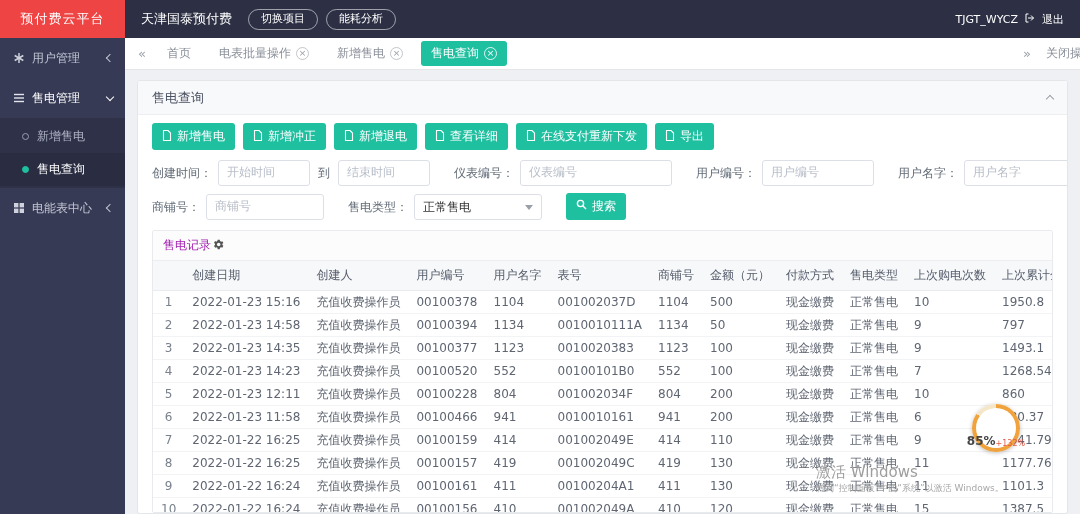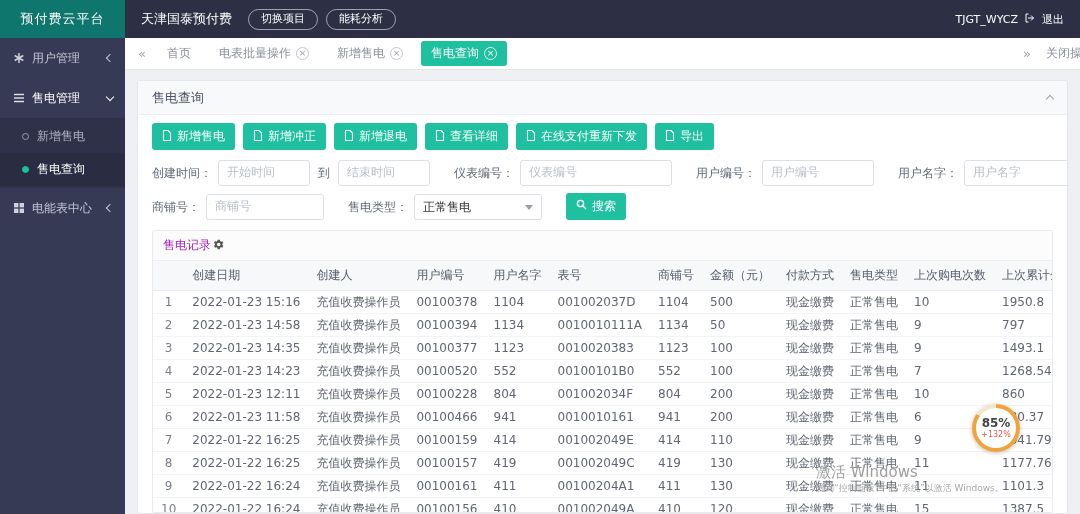--- a/index.html
+++ b/index.html
@@ -3,21 +3,21 @@
 <meta charset="utf-8">
 <style>
   * { box-sizing: border-box; margin: 0; padding: 0; }
   html,body { width:1080px; height:514px; overflow:hidden; background:#eef0f3; }
   .app { position:relative; width:1080px; height:514px; display:flex;
          font-family:"DejaVu Sans","Liberation Sans",sans-serif; font-size:12px; }
 
   
   .sidebar { width:125px; min-width:125px; background:#363a54; color:#c3c6d4; display:flex; flex-direction:column; }
   .logo { height:38px; min-height:38px; display:flex; align-items:center; justify-content:center;
-          color:#fff; font-size:13px; background:#0f766e; letter-spacing:1px; }
+          color:#fff; font-size:13px; background:#ef4444; letter-spacing:1px; }
   .menu-item { height:40px; display:flex; align-items:center; gap:7px; padding:0 12px; font-size:12px; cursor:pointer; }
   .menu-item .mi-label { flex:1; white-space:nowrap; }
   .menu-item.open { color:#fff; }
   .mi-icon { width:13px; height:13px; display:inline-flex; align-items:center; justify-content:center; }
   .submenu { background:#2e3148; padding:2px 0; }
   .submenu-item { height:33px; display:flex; align-items:center; gap:8px; padding:0 14px 0 22px;
                   color:#aeb2c4; font-size:12px; cursor:pointer; white-space:nowrap; }
   .submenu-item.active { color:#fff; background:#2a2d42; }
   .dot { width:7px; height:7px; min-width:7px; border-radius:50%; border:1px solid #9a9eb2; background:transparent; }
   .submenu-item.active .dot { background:#1fc0a0; border-color:#1fc0a0; }
@@ -83,22 +83,22 @@
   thead th { background:#f7f8fa; font-weight:normal; color:#555d6b; text-align:left; padding:6px 8px;
              border-bottom:1px solid #e9ebee; white-space:nowrap; }
   tbody td { padding:4px 8px; border-bottom:1px solid #f2f3f5; white-space:nowrap; line-height:14px; }
   .col-idx { width:28px; text-align:center; color:#7a818c; }
 
   
   .score-badge { position:absolute; left:972px; top:404px; width:48px; height:48px; border-radius:50%;
                  background:conic-gradient(#f0a23c 0deg 306deg, #f5e6c8 306deg 360deg);
                  display:flex; align-items:center; justify-content:center;
                  box-shadow:0 1px 4px rgba(0,0,0,.25); }
-  .score-inner { width:40px; height:40px; border-radius:50%; background:#fff; display:flex; flex-direction:column;
-                 align-items:center; justify-content:center; }
+  .score-inner { width:40px; height:40px; border-radius:50%; background:#fff; display:flex; flex-direction:row;
+                 align-items:flex-end; justify-content:center; }
   .score-main { font-size:12px; font-weight:bold; color:#444; line-height:13px; }
   .score-sub { font-size:8px; color:#e25b4a; line-height:9px; }
 
   .watermark { position:absolute; left:816px; top:462px; color:#9e9e9e; pointer-events:none; }
   .wm-line1 { font-size:15px; line-height:20px; }
   .wm-line2 { font-size:9px; line-height:12px; color:#a8a8a8; }
 </style>
 </head>
 <body>
 

